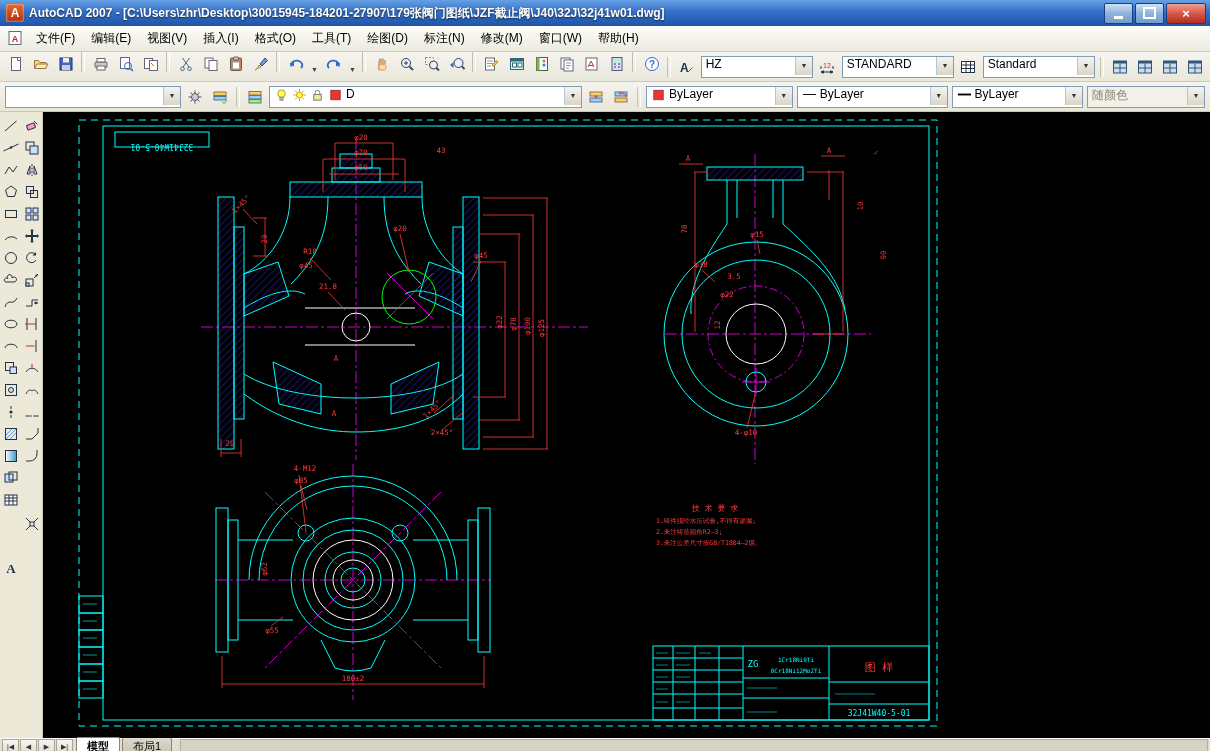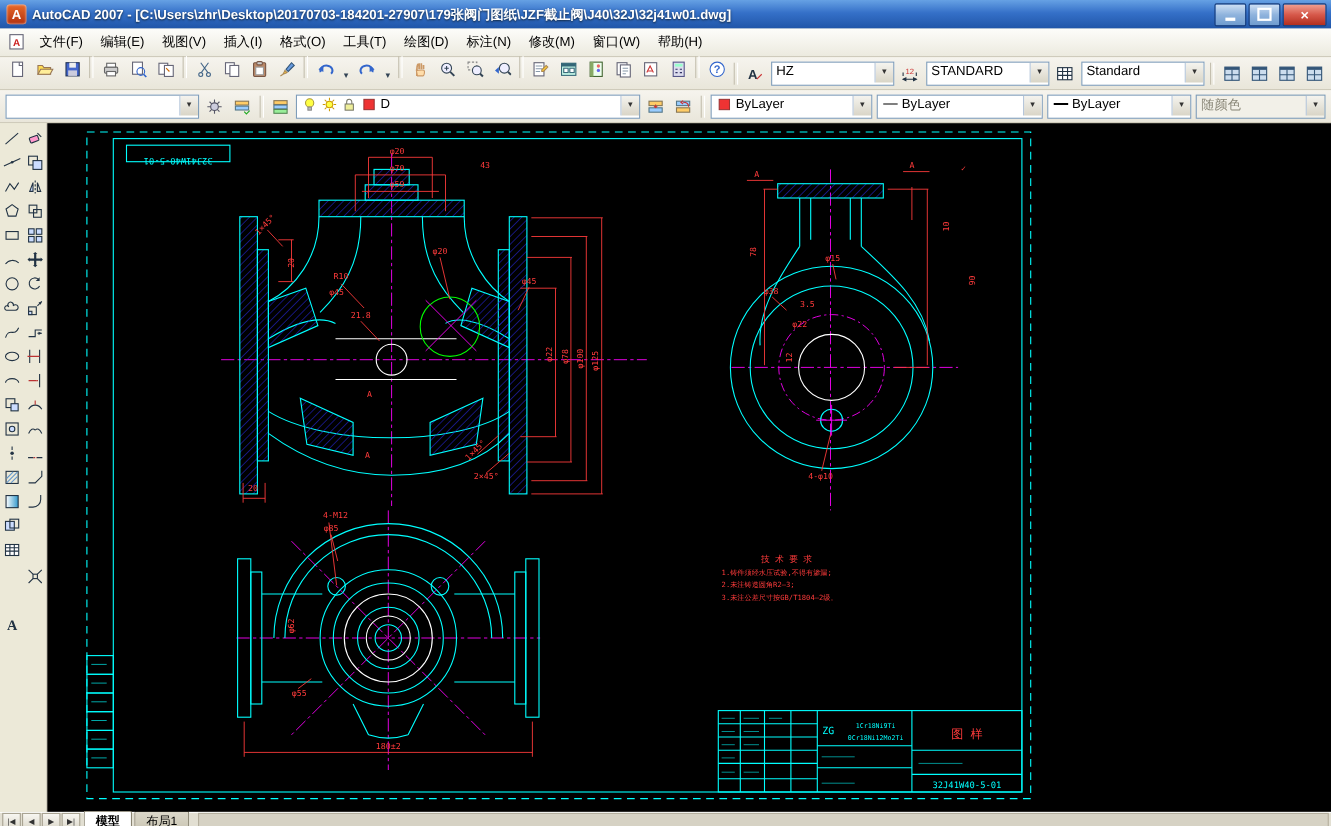--- a/index.html
+++ b/index.html
@@ -56,21 +56,21 @@
   .tab{padding:1px 10px 1px;font-size:11px;border:1px solid #8a8573;border-bottom:none;margin-left:2px;
        background:linear-gradient(#dcd8ca,#c9c4b2);border-radius:2px 2px 0 0}
   .tab.active{background:#fff;font-weight:bold;position:relative;top:0}
   .tab-fill{flex:1;height:13px;background:#d6d2c4;border:1px solid #b4af9e;margin:0 2px 1px 8px}
 </style>
 </head>
 <body>
 
 <div class="titlebar">
   <div class="app-icon">A</div>
-  <div class="title-text">AutoCAD 2007 - [C:\Users\zhr\Desktop\20170703-184201-27907\179张阀门图纸\JZF截止阀\J40\32J\32j41w01.dwg]</div>
+  <div class="title-text">AutoCAD 2007 - [C:\Users\zhr\Desktop\30015945-184201-27907\179张阀门图纸\JZF截止阀\J40\32J\32j41w01.dwg]</div>
   <div class="win-btn">
       <div class="glyph-min"></div>
     </div>
   <div class="win-btn">
       <div class="glyph-max"></div>
     </div>
   <div class="win-btn close">×</div>
 </div>
 
 <div class="menubar">

